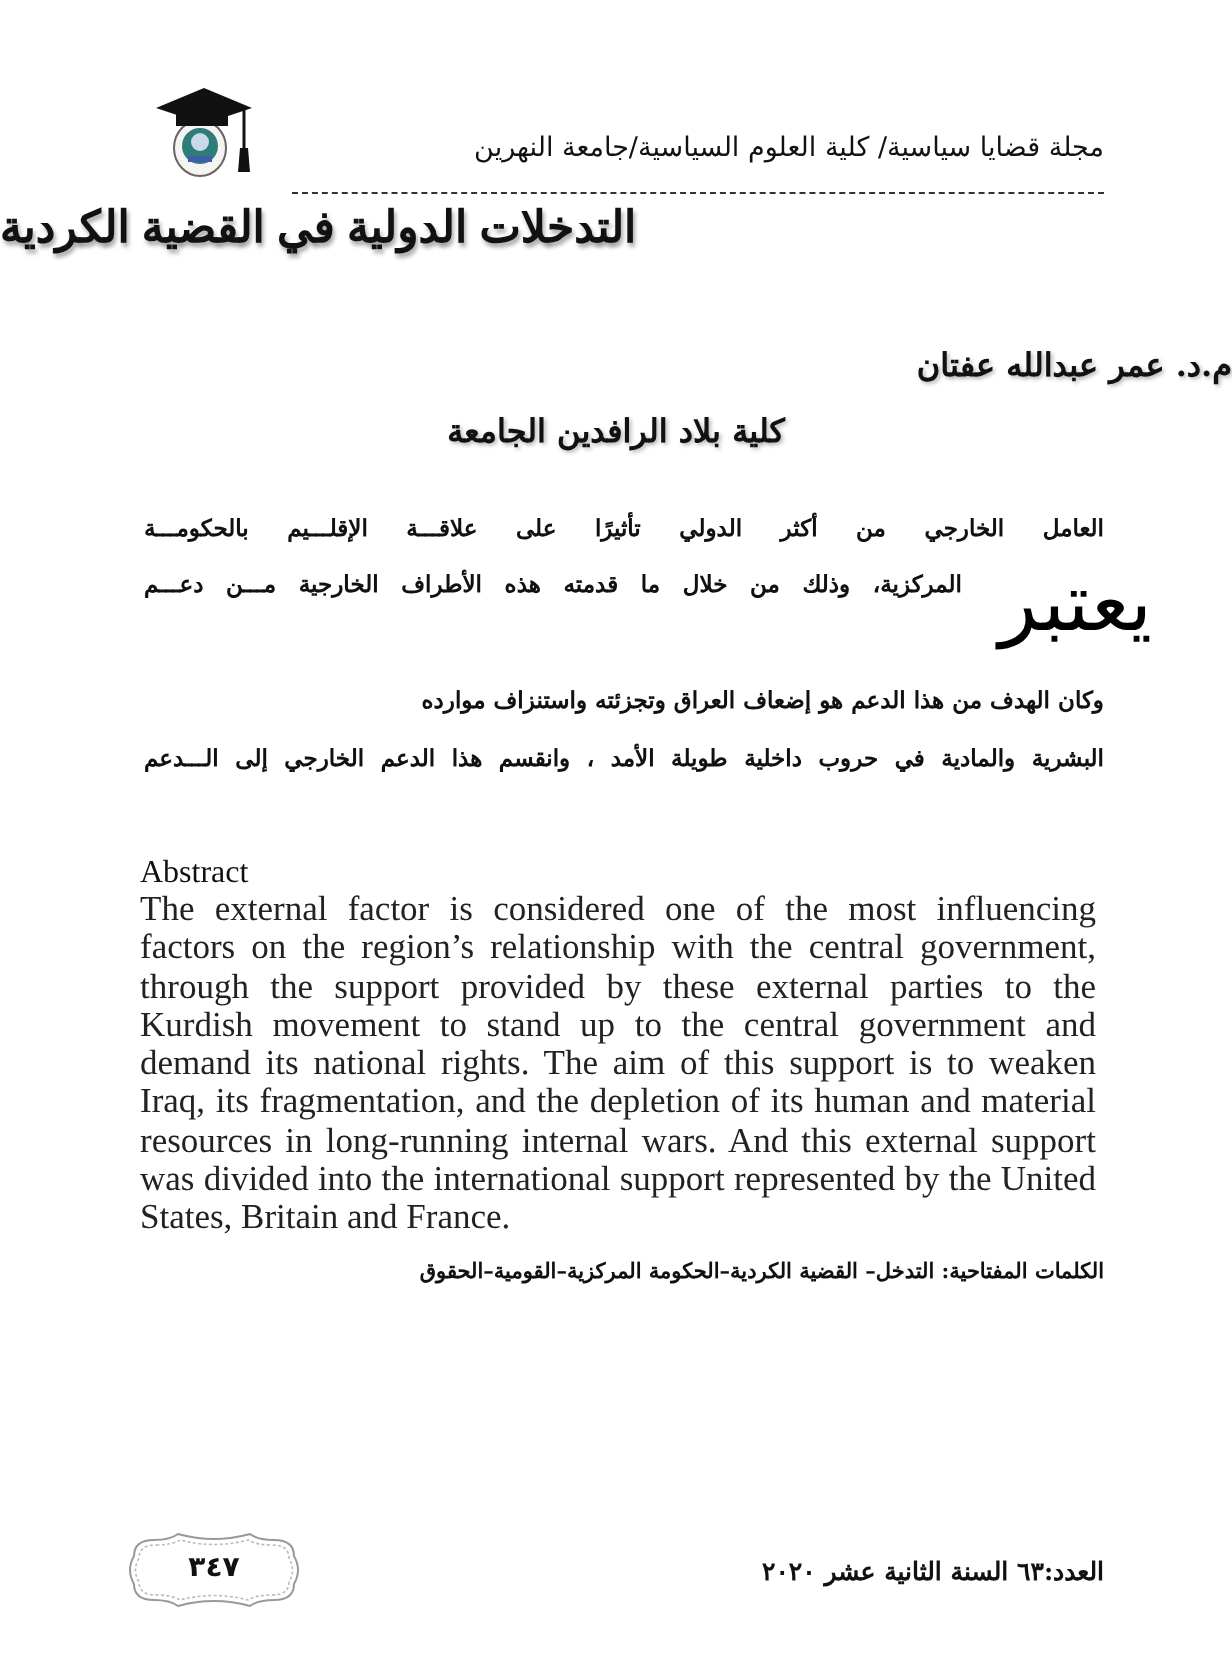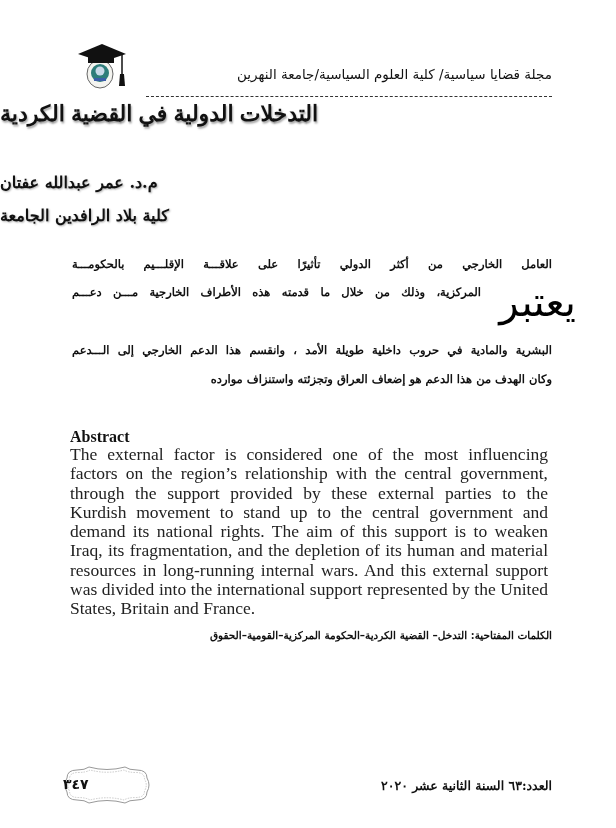--- a/index.html
+++ b/index.html
@@ -3,38 +3,38 @@
 <meta charset="utf-8">
 <style>
   html, body { margin: 0; padding: 0; background: #ffffff; }
   body { width: 616px; height: 828px; position: relative; overflow: hidden; color: #111; font-family: "DejaVu Serif", serif; }
 
   .logo { position: absolute; left: 74px; top: 38px; width: 56px; height: 52px; }
   .header-title { position: absolute; right: 64px; top: 66px; direction: rtl; font-family: "DejaVu Sans", sans-serif; font-size: 13.5px; color: #111; white-space: nowrap; }
   .header-rule { position: absolute; left: 146px; right: 64px; top: 96px; border-top: 1.2px dashed #333; }
 
   .article-title { position: absolute; left: 0; right: 0; top: 101px; text-align: left; direction: rtl; font-family: Liberation Sans, sans-serif; font-weight: bold; font-size: 22px; color: #111; text-shadow: 1px 2px 2px rgba(0,0,0,0.35); }
-  .author { position: absolute; left: 0; right: 0; top: 173px; text-align: left; direction: rtl; font-family: "DejaVu Serif", serif; font-weight: bold; font-size: 16px; text-shadow: 1px 1px 2px rgba(0,0,0,0.3); }
-  .affiliation { position: absolute; left: 0; right: 0; top: 206px; text-align: left; direction: rtl; font-family: "DejaVu Serif", serif; font-weight: bold; font-size: 16px; text-shadow: 1px 1px 2px rgba(0,0,0,0.3); }
+  .author { position: absolute; left: 0; right: 0; top: 173px; text-align: right; direction: rtl; font-family: "DejaVu Serif", serif; font-weight: bold; font-size: 16px; text-shadow: 1px 1px 2px rgba(0,0,0,0.3); }
+  .affiliation { position: absolute; left: 0; right: 0; top: 206px; text-align: center; direction: rtl; font-family: "DejaVu Serif", serif; font-weight: bold; font-size: 16px; text-shadow: 1px 1px 2px rgba(0,0,0,0.3); }
 
   .dropcap { position: absolute; right: 40px; top: 282px; direction: rtl; font-family: "DejaVu Sans", sans-serif; font-size: 40px; font-weight: normal; line-height: 1; color: #000; }
   .ar-abstract { position: absolute; direction: rtl; font-family: "DejaVu Serif", serif; font-weight: bold; font-size: 11.5px; line-height: 28.5px; text-align: justify; text-align-last: right; color: #111; }
   .ar-abstract .ln { display: block; white-space: nowrap; }
   .ar-a { right: 64px; left: 72px; top: 250px; }
   .ar-b { right: 135px; left: 72px; top: 278px; }
   .ar-c { right: 64px; left: 72px; top: 336px; }
   .ln-justify { text-align-last: justify; }
 
-  .abstract-heading { position: absolute; left: 70px; top: 428px; font-family: "Liberation Serif", serif; font-weight: bold; font-size: 16px; }
+  .abstract-heading { position: absolute; left: 70px; top: 428px; font-family: "Liberation Serif", serif; font-weight: normal; font-size: 16px; }
   .abstract-body { position: absolute; left: 70px; width: 478px; top: 445px; font-family: "Liberation Serif", serif; font-size: 17.5px; line-height: 19.3px; text-align: justify; color: #222; }
 
   .keywords { position: absolute; right: 64px; top: 629px; direction: rtl; font-family: "DejaVu Serif", serif; font-size: 10.5px; font-weight: bold; white-space: nowrap; }
 
   .page-badge { position: absolute; left: 63px; top: 766px; width: 88px; height: 38px; }
-  .page-number { position: absolute; left: 63px; top: 776px; width: 88px; text-align: left; font-family: "DejaVu Sans", sans-serif; font-weight: bold; font-size: 14px; }
+  .page-number { position: absolute; left: 63px; top: 776px; width: 88px; text-align: center; font-family: "DejaVu Sans", sans-serif; font-weight: bold; font-size: 14px; }
   .issue-info { position: absolute; right: 64px; top: 778px; direction: rtl; font-family: "DejaVu Serif", serif; font-weight: bold; font-size: 12.5px; white-space: nowrap; }
 </style>
 </head>
 <body>
 
 <div class="logo">
   <svg width="56" height="52" viewBox="0 0 56 52">
     <ellipse cx="26" cy="36" rx="13" ry="14" fill="#f4f4f0" stroke="#666" stroke-width="1"></ellipse>
     <circle cx="26" cy="35" r="9" fill="#2e7d7a"></circle>
     <circle cx="26" cy="33" r="4.5" fill="#c9d9e8"></circle>
@@ -53,22 +53,22 @@
 <div class="affiliation">كلية بلاد الرافدين الجامعة</div>
 
 <div class="dropcap">يعتبر</div>
 <div class="ar-abstract ar-a">
   <span class="ln ln-justify">العامل الخارجي من أكثر الدولي تأثيرًا على علاقـــة الإقلـــيم بالحكومـــة</span>
 </div>
 <div class="ar-abstract ar-b">
   <span class="ln ln-justify">المركزية، وذلك من خلال ما قدمته هذه الأطراف الخارجية مـــن دعـــم</span>
 </div>
 <div class="ar-abstract ar-c">
+  <span class="ln">وكان الهدف من هذا الدعم هو إضعاف العراق وتجزئته واستنزاف موارده</span>
   <span class="ln ln-justify">البشرية والمادية في حروب داخلية طويلة الأمد ، وانقسم هذا الدعم الخارجي إلى الـــدعم</span>
-  <span class="ln">وكان الهدف من هذا الدعم هو إضعاف العراق وتجزئته واستنزاف موارده</span>
 </div>
 
 <div class="abstract-heading">Abstract</div>
 <div class="abstract-body">The external factor is considered one of the most influencing factors on the region’s relationship with the central government, through the support provided by these external parties to the Kurdish movement to stand up to the central government and demand its national rights. The aim of this support is to weaken Iraq, its fragmentation, and the depletion of its human and material resources in long-running internal wars. And this external support was divided into the international support represented by the United States, Britain and France.</div>
 
 <div class="keywords">الكلمات المفتاحية: التدخل– القضية الكردية–الحكومة المركزية–القومية–الحقوق</div>
 
 <div class="page-badge">
   <svg width="88" height="38" viewBox="0 0 88 38">
     <path d="M14,4 Q22,4 26,1 Q44,6 62,1 Q66,4 74,4 Q84,4 84,12 Q88,19 84,26 Q84,34 74,34 Q66,34 62,37 Q44,32 26,37 Q22,34 14,34 Q4,34 4,26 Q0,19 4,12 Q4,4 14,4 Z" fill="#fff" stroke="#999" stroke-width="1"></path>

